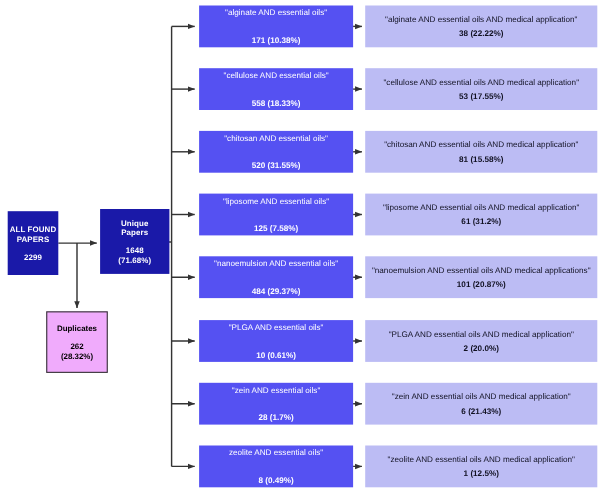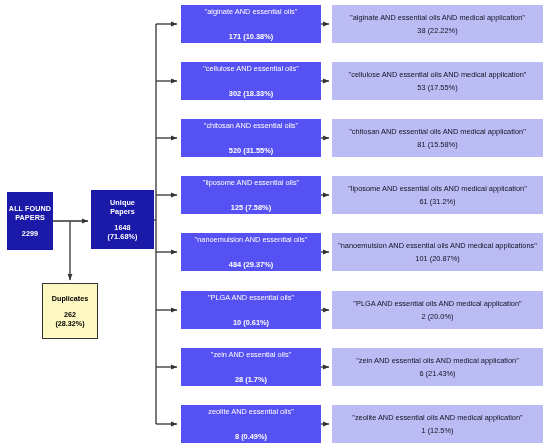--- a/index.html
+++ b/index.html
@@ -46,21 +46,21 @@
     background: #1a19a8;
     color: #ffffff;
     font-size: 7.2px;
     font-weight: bold;
     letter-spacing: 0.1px;
   }
   .node-dark .gap { height: 7px; }
 
   
   .node-white {
-    background: #fef9c3;
+    background: #f0abfc;
     border: 1.4px solid #333333;
     color: #000000;
     font-size: 7.2px;
     font-weight: bold;
   }
   .node-white .gap { height: 7px; }
 
   
   .node-mid {
     background: #5551f2;
@@ -70,21 +70,21 @@
   .node-mid .q { font-weight: normal; }
   .node-mid .v { font-weight: bold; margin-top: 16px; }
 
   
   .node-right {
     background: #bcbcf4;
     color: #111122;
     font-size: 7.4px;
   }
   .node-right .q { font-weight: normal; }
-  .node-right .v { font-weight: normal; margin-top: 3px; }
+  .node-right .v { font-weight: bold; margin-top: 3px; }
 </style>
 </head>
 <body>
 
 <div id="stage">
 
   <svg class="wires" viewBox="0 0 550 447">
     <defs>
       <marker id="ah" markerWidth="7" markerHeight="7" refX="6.2" refY="3.1" orient="auto" markerUnits="userSpaceOnUse">
         <path d="M0,0.6 L6.4,3.1 L0,5.6 z" fill="#333333"></path>
@@ -139,21 +139,21 @@
     <span class="ln">262</span>
     <span class="ln">(28.32%)</span>
   </div>
 
   <div class="node node-mid" style="left:181px; top:5px; width:140px; height:38px;">
     <span class="ln q">"alginate AND essential oils"</span>
     <span class="ln v">171 (10.38%)</span>
   </div>
   <div class="node node-mid" style="left:181px; top:62px; width:140px; height:38px;">
     <span class="ln q">"cellulose AND essential oils"</span>
-    <span class="ln v">302 (18.33%)</span>
+    <span class="ln v">558 (18.33%)</span>
   </div>
   <div class="node node-mid" style="left:181px; top:119px; width:140px; height:38px;">
     <span class="ln q">"chitosan AND essential oils"</span>
     <span class="ln v">520 (31.55%)</span>
   </div>
   <div class="node node-mid" style="left:181px; top:176px; width:140px; height:38px;">
     <span class="ln q">"liposome AND essential oils"</span>
     <span class="ln v">125 (7.58%)</span>
   </div>
   <div class="node node-mid" style="left:181px; top:233px; width:140px; height:38px;">

